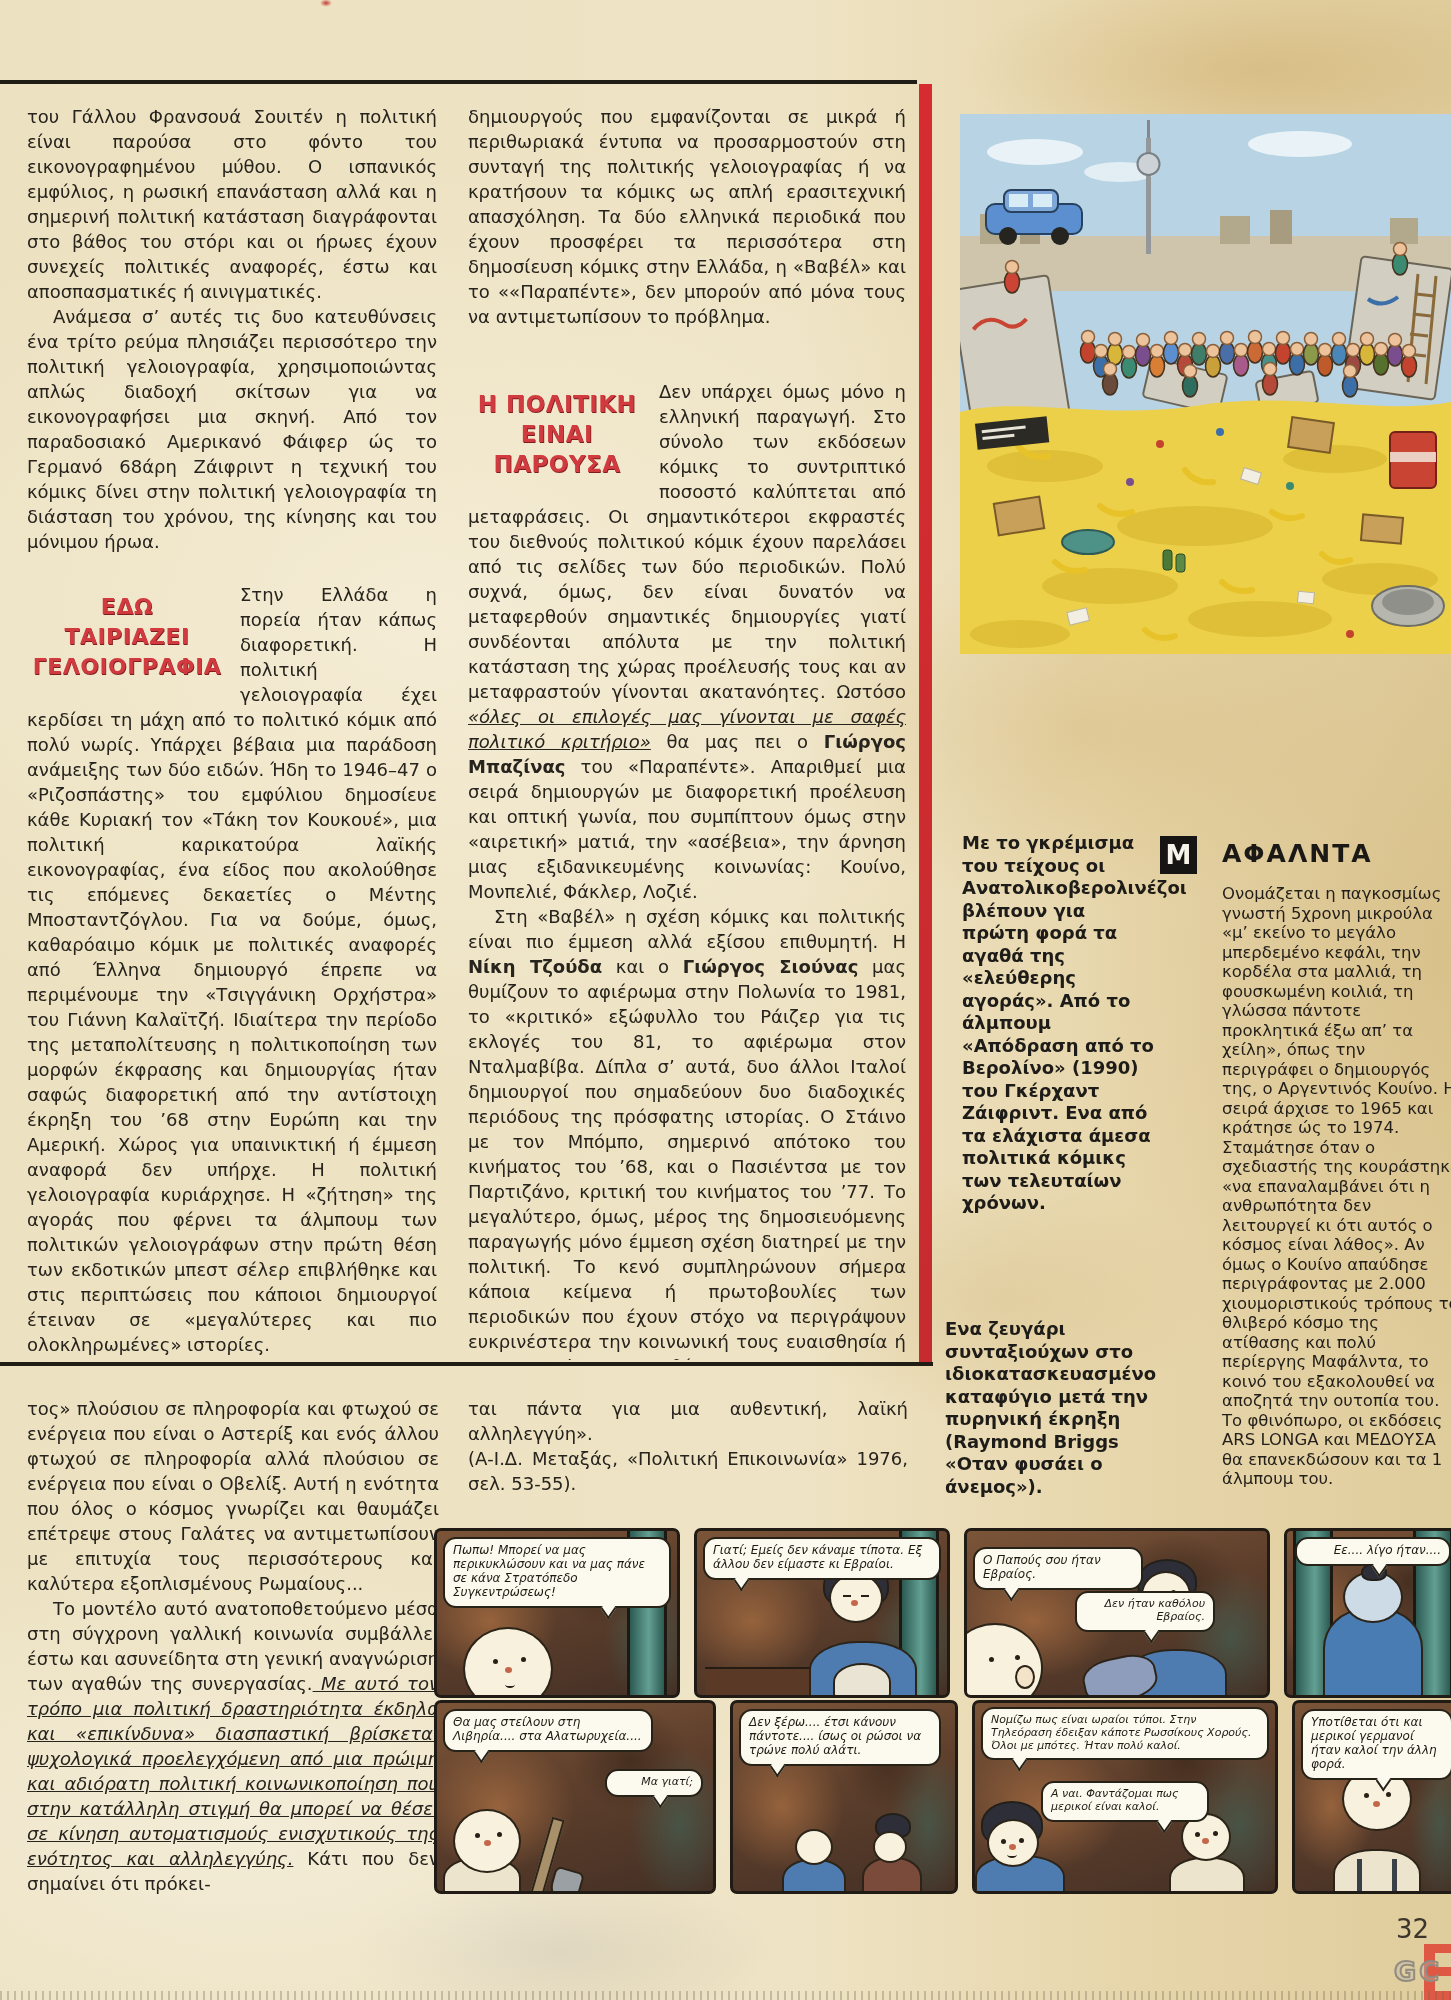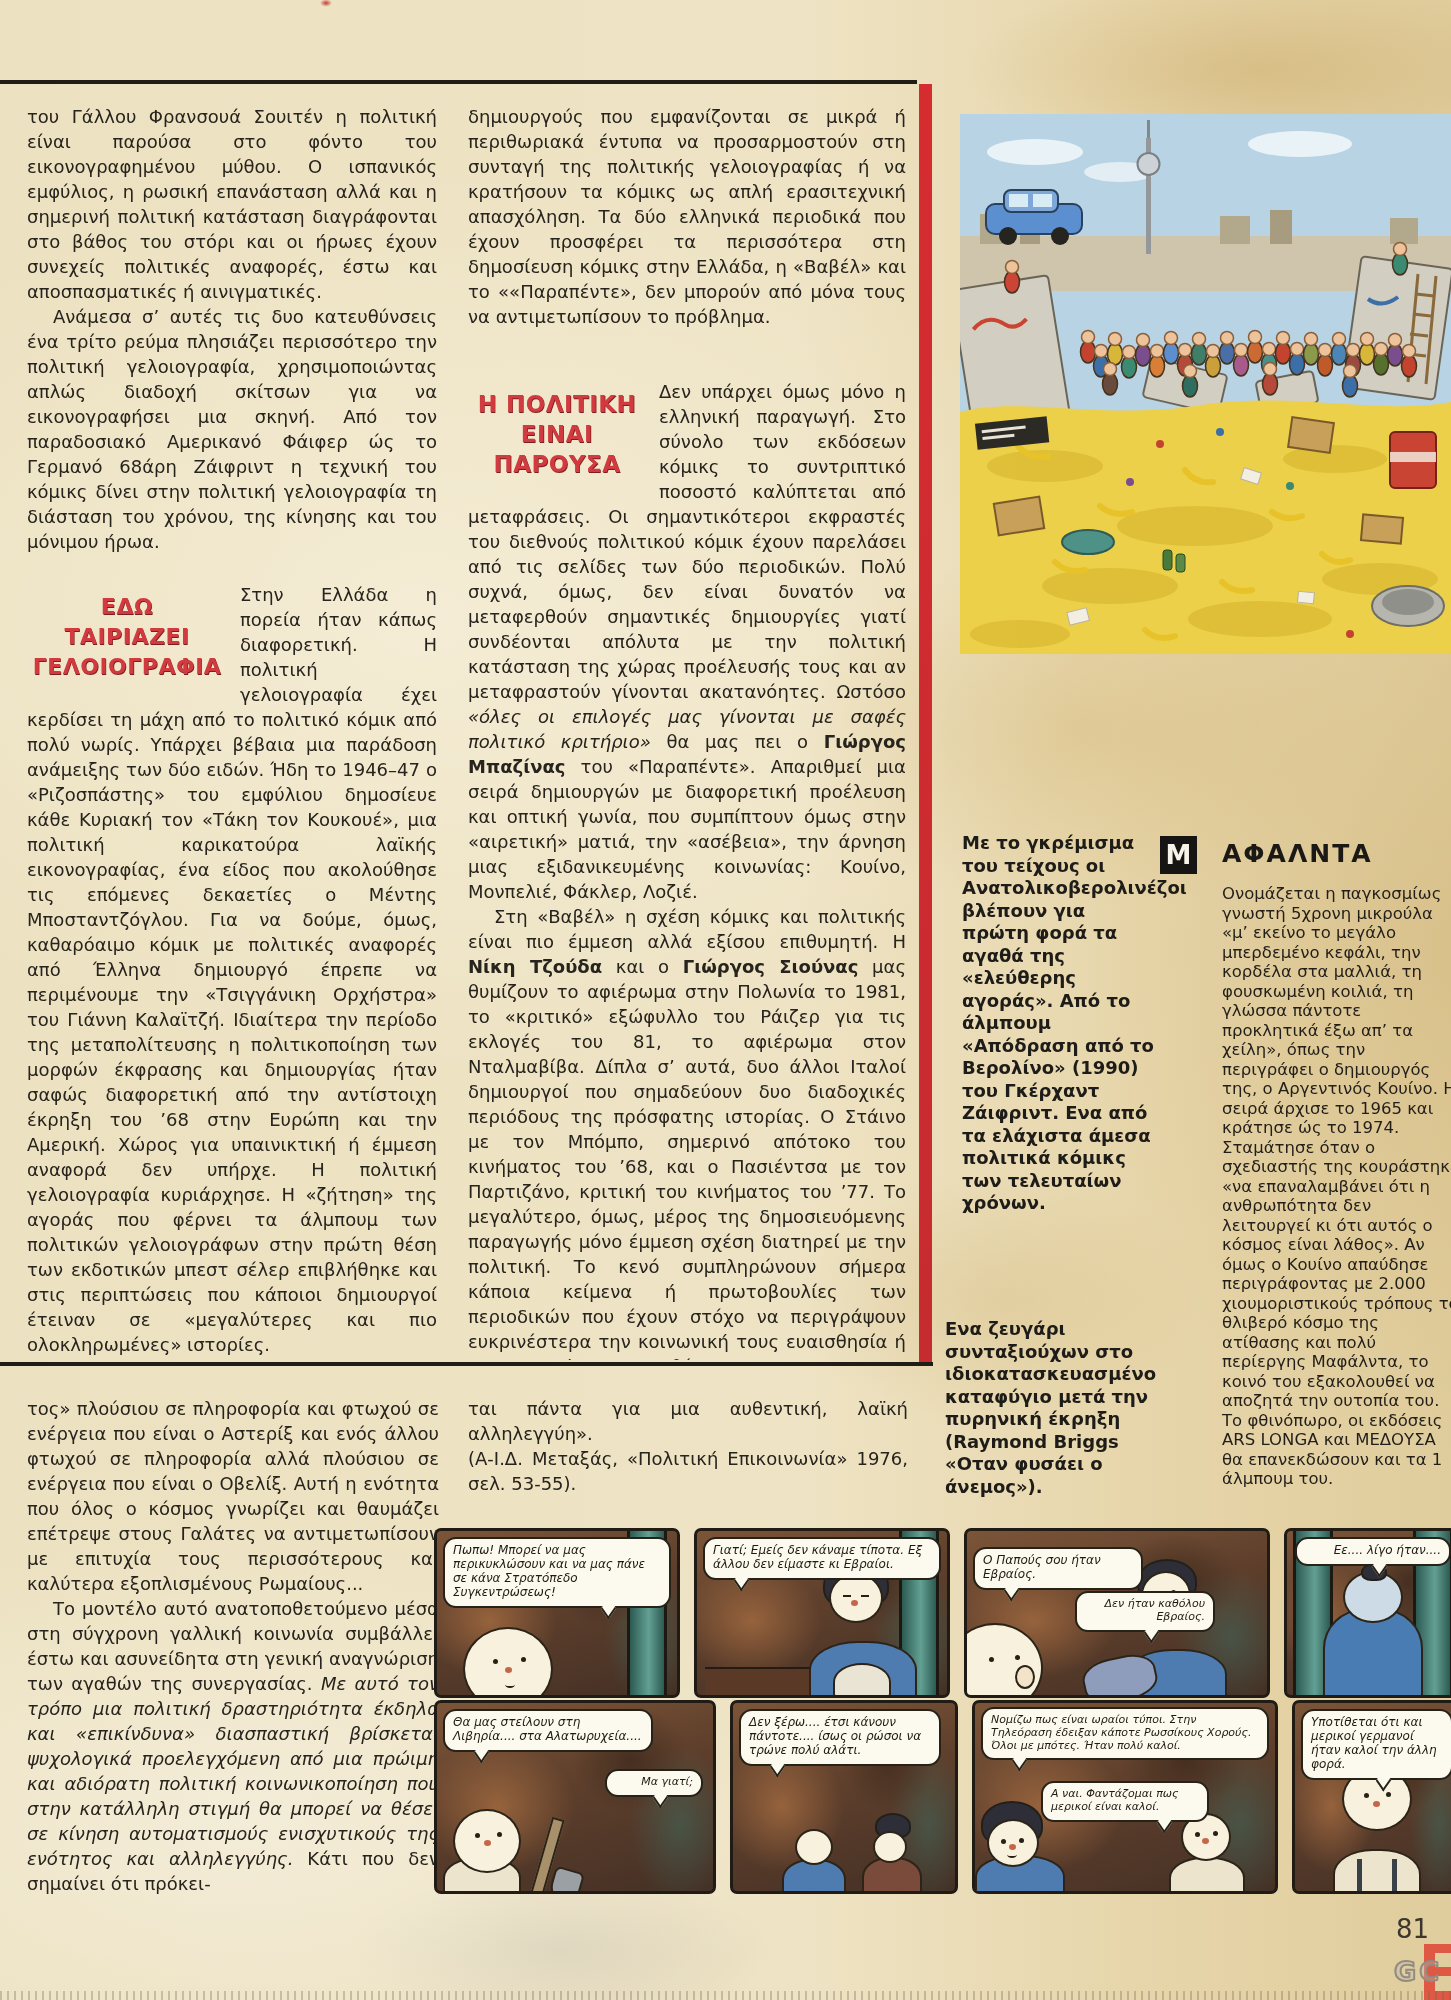--- a/index.html
+++ b/index.html
@@ -27,21 +27,21 @@
   .col2{left:468px;top:104px;width:438px;height:1256px;overflow:hidden;}
   .jp{margin:0;}
   .ind{text-indent:26px;}
   .g1{margin-top:28px;}
   .g2{margin-top:50px;}
   .red-head{float:left;width:200px;margin:6px 13px 2px 0;text-align:center;
     color:#d13a3e;font-weight:bold;font-size:22px;line-height:30px;letter-spacing:.5px;
     text-shadow:.7px .7px 0 #7e1d20;padding-top:4px;}
   .red-head.h2{width:178px;font-size:23px;}
   .rh{display:block;}
-  .it{font-style:italic;}
+  .it{font-style:italic;text-decoration:underline;}
   .bd{font-weight:bold;}
   .artwork{position:absolute;left:960px;top:114px;width:491px;height:540px;}
   .caption{position:absolute;font-weight:bold;font-size:18px;line-height:22.5px;color:#1e1c18;}
   .caption1{left:962px;top:832px;width:192px;}
   .caption2{left:945px;top:1318px;width:216px;text-align:left;}
   .mafalda{position:absolute;left:1160px;top:836px;width:291px;height:680px;}
   .mbox{position:absolute;left:0;top:0;width:37px;height:38px;background:#161513;
     color:#f6f3ea;font-weight:bold;font-size:26px;text-align:center;line-height:38px;}
   .mtitle{position:absolute;left:62px;top:3px;font-size:25px;font-weight:bold;
     letter-spacing:2px;color:#1b1916;}
@@ -398,21 +398,21 @@
             <i class="nose" style="left:29px;top:32px;"></i>
           </span>
         <span class="tors" style="left:50%;transform:translateX(-50%);bottom:-14px;width:84px;height:52px;background:#ece4cc;"></span>
         <span style="position:absolute;left:38%;bottom:-8px;width:5px;height:40px;background:#3a4048;z-index:2;"></span>
         <span style="position:absolute;right:38%;bottom:-8px;width:5px;height:40px;background:#3a4048;z-index:2;"></span>
       </div>
       <div class="bubble t50" style="left:6px;right:6px;top:6px;"><span>Υποτίθεται ότι και μερικοί γερμανοί ήταν καλοί την άλλη φορά.</span></div>
     </div>
   </div>
 
-  <div class="pagenum">81</div>
+  <div class="pagenum">32</div>
   <div class="logo">
     <i style="left:0;top:0;width:11px;height:56px;"></i>
     <i style="left:11px;top:0;width:16px;height:9px;"></i>
     <i style="left:11px;top:23px;width:16px;height:9px;"></i>
     <i style="left:11px;top:47px;width:16px;height:9px;"></i>
   </div>
   <div class="gc">GC</div>
   <div class="bottom-dots"></div>
 
 </div>

